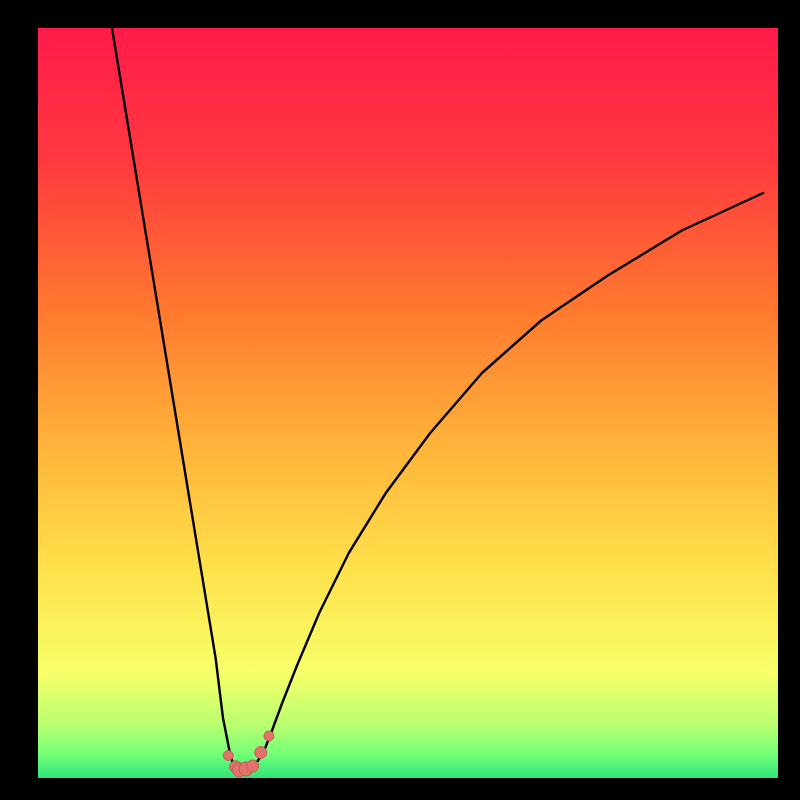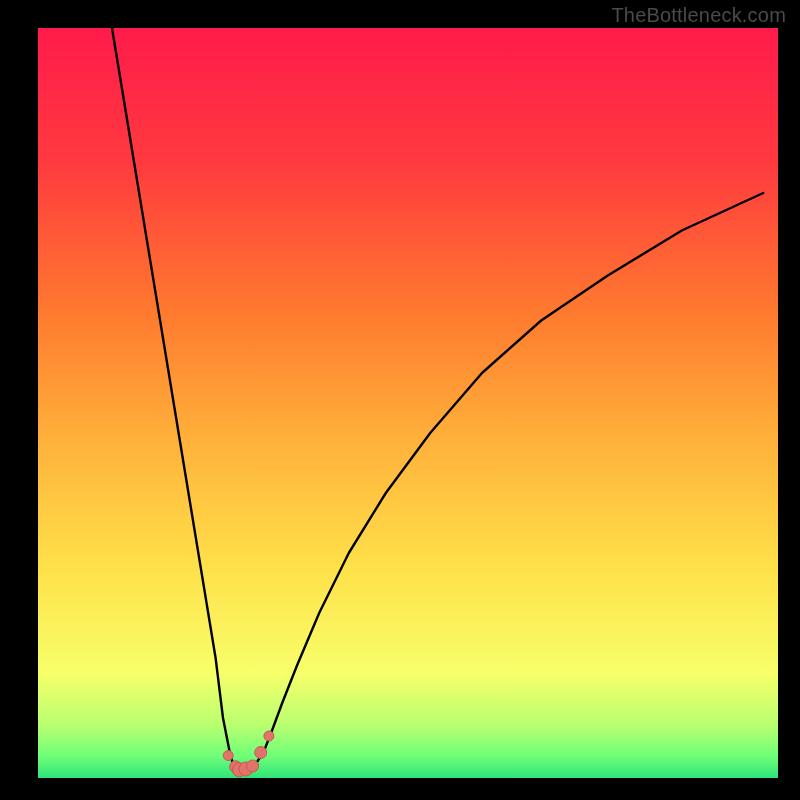--- a/index.html
+++ b/index.html
@@ -56,14 +56,13 @@
           <circle cx="190.2" cy="727.5" r="5" fill="#e2736b" stroke="#c25a54" stroke-width="1"></circle>
           <circle cx="197.6" cy="738.8" r="6" fill="#e2736b" stroke="#c25a54" stroke-width="1"></circle>
           <circle cx="201.3" cy="741.8" r="7" fill="#e2736b" stroke="#c25a54" stroke-width="1"></circle>
           <circle cx="207.9" cy="741.0" r="7" fill="#e2736b" stroke="#c25a54" stroke-width="1"></circle>
           <circle cx="214.6" cy="738.0" r="6" fill="#e2736b" stroke="#c25a54" stroke-width="1"></circle>
           <circle cx="222.7" cy="724.5" r="6" fill="#e2736b" stroke="#c25a54" stroke-width="1"></circle>
           <circle cx="230.9" cy="708.0" r="5" fill="#e2736b" stroke="#c25a54" stroke-width="1"></circle>
         </g>
     </svg>
   </div>
-  <div class="watermark">TheBottleneck.com</div>
 </div>
 
 </body></html>

